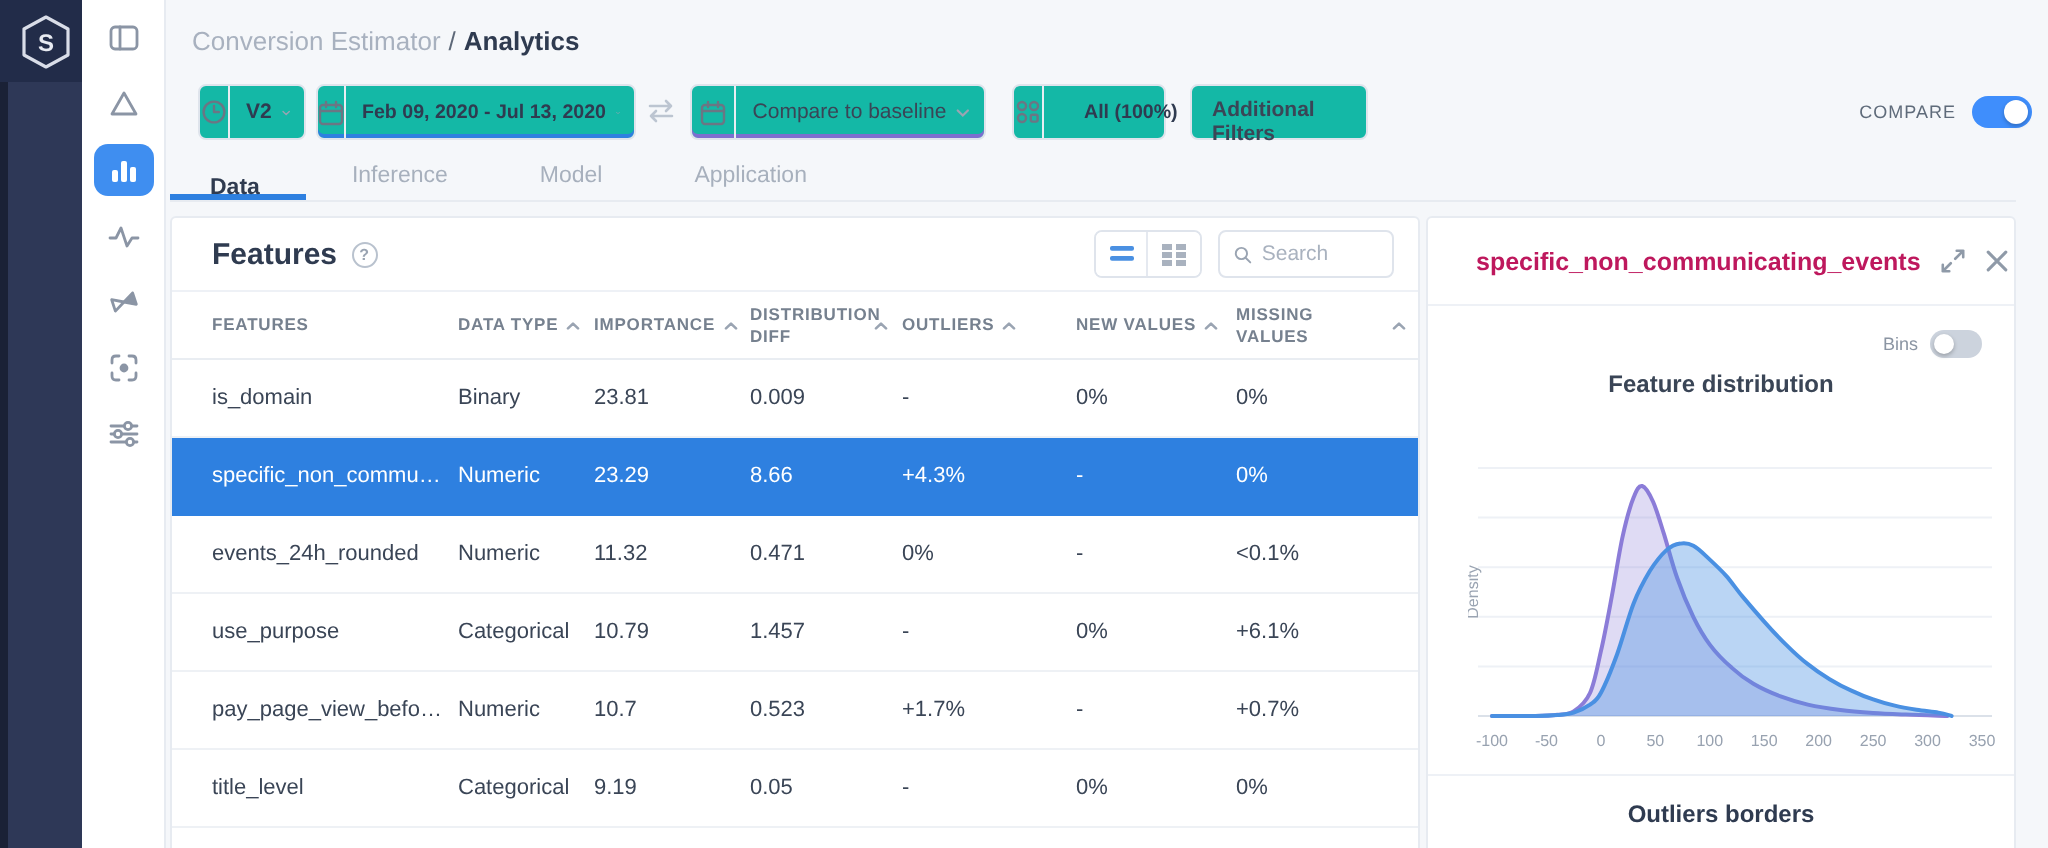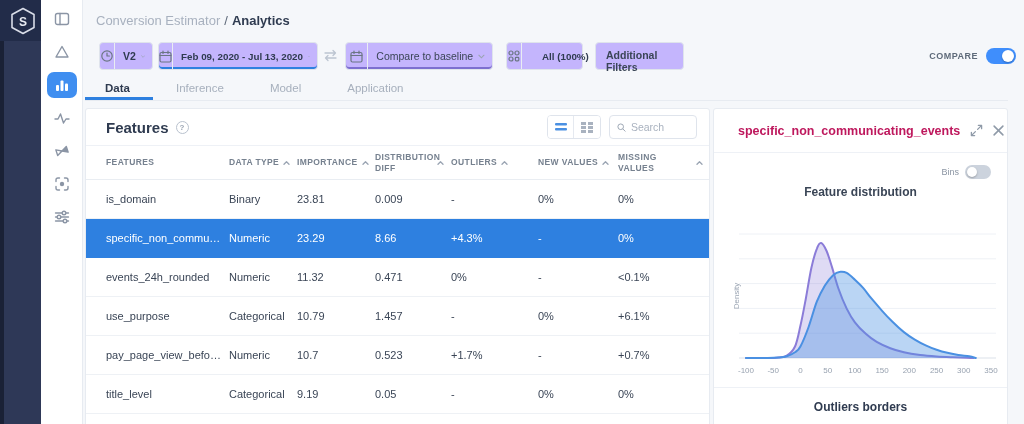--- a/index.html
+++ b/index.html
@@ -15,32 +15,32 @@
   .rail-item { width:42px; height:33px; display:flex; align-items:center; justify-content:center; cursor:pointer; }
   .rail-item svg { stroke:#8b95a5; fill:none; stroke-width:1.4; stroke-linecap:round; stroke-linejoin:round; }
   .rail-item.active .pill { width:30px; height:26px; background:#3f8ef0; border-radius:7px; display:flex; align-items:center; justify-content:center; }
 
   
   .breadcrumb { position:absolute; left:96px; top:13px; font-size:13px; color:#a8b1bf; }
   .breadcrumb .sep { color:#5d6878; margin:0 4px; }
   .breadcrumb .current { color:#2f3b50; font-weight:bold; }
 
   
-  .tbox { position:absolute; top:42px; height:28px; background:#c4b5fd; border:1px solid #dfe4ec; border-radius:4px; display:flex; align-items:center; cursor:pointer; }
+  .tbox { position:absolute; top:42px; height:28px; background:#14b8a6; border:1px solid #dfe4ec; border-radius:4px; display:flex; align-items:center; cursor:pointer; }
   .tbox .isec { width:26px; align-self:stretch; display:flex; align-items:center; justify-content:center; border-right:1px solid #e9edf2; }
   .tbox .val { padding:0 5px 0 8px; font-size:10.5px; color:#2f3b50; font-weight:bold; white-space:nowrap; }
   .tbox .val.reg { font-weight:normal; color:#3a4556; }
   .ul-blue { box-shadow: inset 0 -2px 0 #2e80e0; }
   .ul-purple { box-shadow: inset 0 -2px 0 #7d6fd0; }
   .tbox svg.glyph { stroke:#6b7684; fill:none; stroke-width:1.2; stroke-linecap:round; stroke-linejoin:round; }
   .chev { margin-right:7px; }
   .swap { position:absolute; left:323px; top:49px; }
   .filters-btn { padding:0 10px; gap:6px; font-size:10.5px; color:#3a4556; font-weight:bold;flex-direction:column; }
   .compare-wrap { position:absolute; right:8px; top:48px; display:flex; align-items:center; gap:8px; }
-  .compare-label { font-size:9px; font-weight:bold; letter-spacing:0.5px; color:#5f6b7a;text-align:center; }
+  .compare-label { font-size:9px; font-weight:normal; letter-spacing:0.5px; color:#5f6b7a;text-align:center; }
   .toggle { position:relative; width:30px; height:16px; border-radius:8px; background:#3f8efc; cursor:pointer; }
   .toggle .knob { position:absolute; top:2px; width:12px; height:12px; border-radius:50%; background:#fff; box-shadow:0 1px 2px rgba(0,0,0,.25); }
   .toggle.on .knob { right:2px; }
   .toggle.off { background:#ccd3dd; width:26px; height:14px; }
   .toggle.off .knob { left:2px; width:10px; height:10px; }
 
   
   .tabs { position:absolute; left:85px; right:16px; top:76px; height:25px; display:flex; border-bottom:1px solid #e7ebf1; }
   .tab { padding:0 23px; display:flex; align-items:center; font-size:11.5px; color:#a7b0bd; cursor:pointer; }
   .tab.active { color:#2f3b50; font-weight:bold; box-shadow: inset 0 -3px 0 #2e80e0; }
@@ -227,21 +227,21 @@
   </div>
 
   <div class="compare-wrap">
     <span class="compare-label">COMPARE</span>
     <span class="toggle on">
         <span class="knob"></span>
       </span>
   </div>
 
   <div class="tabs">
-    <div class="tab active" style="padding-left:20px;">
+    <div class="tab active" style="padding-left:20px;align-items:flex-end;">
         <span>Data</span>
       </div>
     <div class="tab">
         <span>Inference</span>
       </div>
     <div class="tab">
         <span>Model</span>
       </div>
     <div class="tab">
         <span>Application</span>

